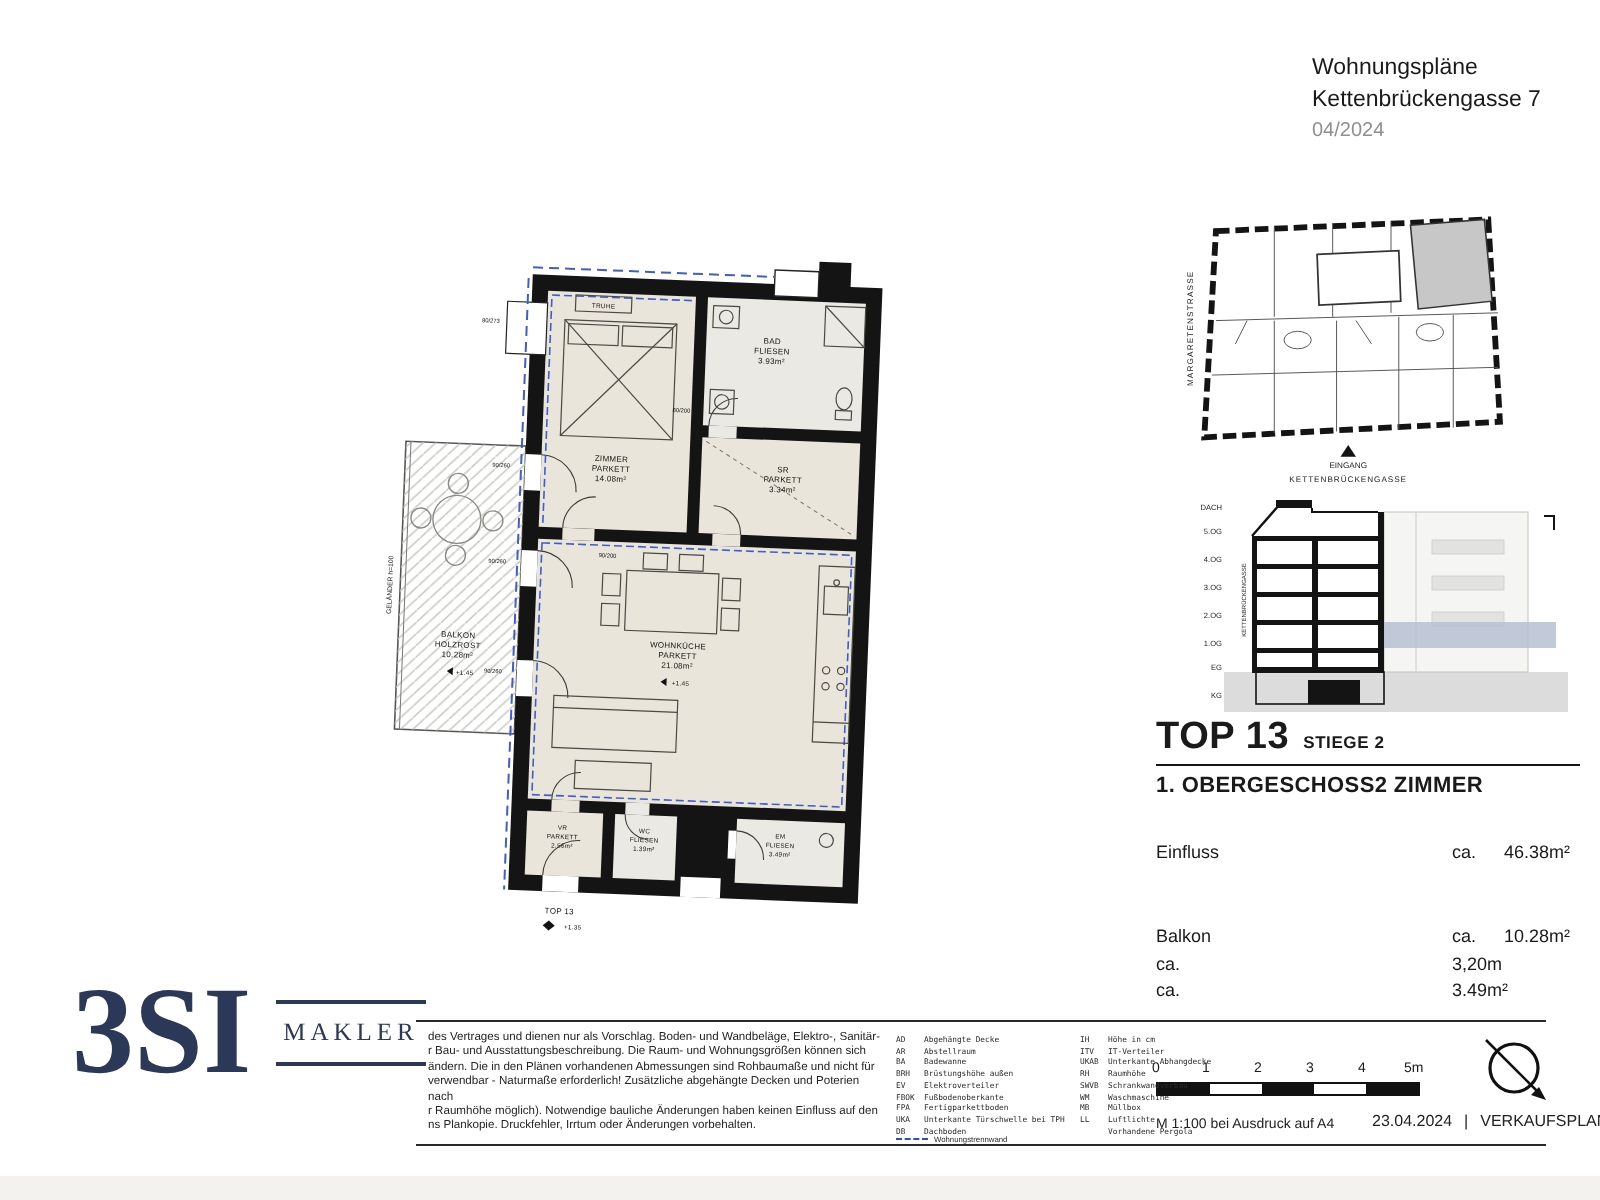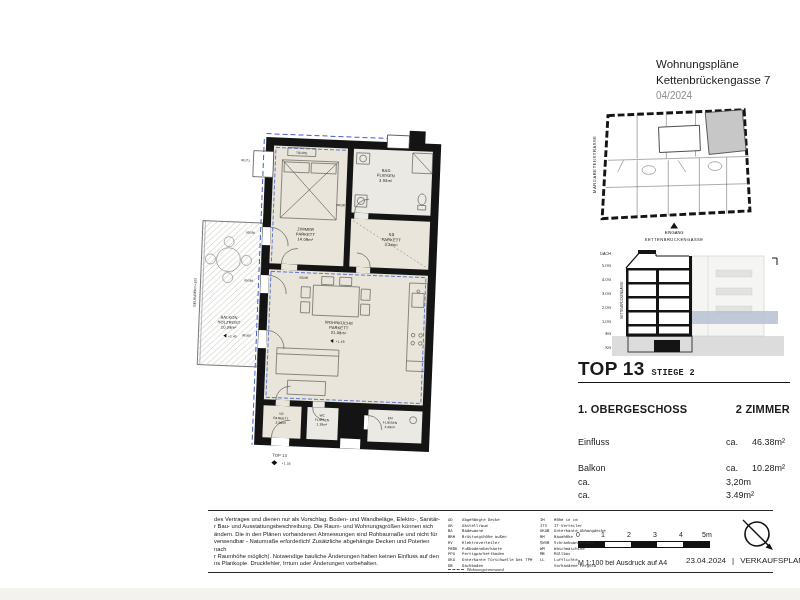--- a/index.html
+++ b/index.html
@@ -1,27 +1,27 @@
 <!DOCTYPE html>
 <html><head>
 <meta charset="utf-8">
 <style>
   html,body{margin:0;padding:0;background:#fff;}
   .page{position:relative;width:800px;height:600px;background:#ffffff;overflow:hidden;
         font-family:"Liberation Sans",sans-serif;color:#1a1a1a;}
   .abs{position:absolute;}
   
-  .hdr{position:absolute;left:656px;top:56px;font-size:11.5px;line-height:16px;}
+  .hdr{position:absolute;left:656px;top:26px;font-size:11.5px;line-height:16px;}
   .hdr .muted{color:#8f8f8f;font-size:10px;}
   
   .info{position:absolute;left:578px;top:358px;width:212px;}
   .title-row{display:flex;align-items:baseline;gap:7px;border-bottom:1.5px solid #151515;padding-bottom:2px;}
   .title{font-size:19px;font-weight:bold;letter-spacing:.3px;}
-  .stiege{font-size:8.5px;font-weight:bold;letter-spacing:.3px;font-family:Liberation Mono, monospace;}
-  .row2{display:flex;justify-content:space-between;font-size:11px;font-weight:bold;margin-top:20px;letter-spacing:.2px;}
+  .stiege{font-size:8.5px;font-weight:bold;letter-spacing:.3px;}
+  .row2{display:flex;font-size:11px;font-weight:bold;margin-top:4px;letter-spacing:.2px;}
   .arearow{display:grid;grid-template-columns:148px 26px 1fr;font-size:9px;}
   .arearow .v{}
   .wohnungrow{margin-top:22px;}
   .details{position:absolute;left:578px;top:462px;width:212px;font-size:9px;line-height:13.5px;}
   
   .scalebar{position:absolute;left:578px;top:531px;width:140px;height:28px;font-size:7px;}
   .scalebar .tick{position:absolute;top:0;}
   .sbar{position:absolute;left:0;top:10px;width:130px;height:5px;border:1px solid #111;
         background:repeating-linear-gradient(90deg,#111 0,#111 26px,#fff 26px,#fff 52px);}
   .scalecap{position:absolute;left:578px;top:559px;font-size:7px;color:#222;}
@@ -349,20 +349,24 @@
     <span>|</span>
     <span>VERKAUFSPLAN</span>
   </div>
 
   <svg class="abs" style="left:738px;top:516px;" width="42" height="42" viewBox="0 0 42 42">
     <circle cx="19" cy="18" r="12" stroke="#111" stroke-width="1.6" fill="none"></circle>
     <line x1="5" y1="4" x2="33" y2="32" stroke="#111" stroke-width="1.3"></line>
     <polygon points="35,34 27.5,31.5 31.5,27.5" fill="#111"></polygon>
   </svg>
 
+  <div class="logo">
+    <div class="logo-3si">3SI</div>
+    <div class="logo-makler">MAKLER</div>
+  </div>
 
   <div class="rule" style="top:510px"></div>
   <div class="disclaimer">des Vertrages und dienen nur als Vorschlag. Boden- und Wandbeläge, Elektro-, Sanitär-
 r Bau- und Ausstattungsbeschreibung. Die Raum- und Wohnungsgrößen können sich
 ändern. Die in den Plänen vorhandenen Abmessungen sind Rohbaumaße und nicht für
 verwendbar - Naturmaße erforderlich! Zusätzliche abgehängte Decken und Poterien nach
 r Raumhöhe möglich). Notwendige bauliche Änderungen haben keinen Einfluss auf den
 ns Plankopie. Druckfehler, Irrtum oder Änderungen vorbehalten.</div>
   <div class="legend legend1">AD    Abgehängte Decke
 AR    Abstellraum

